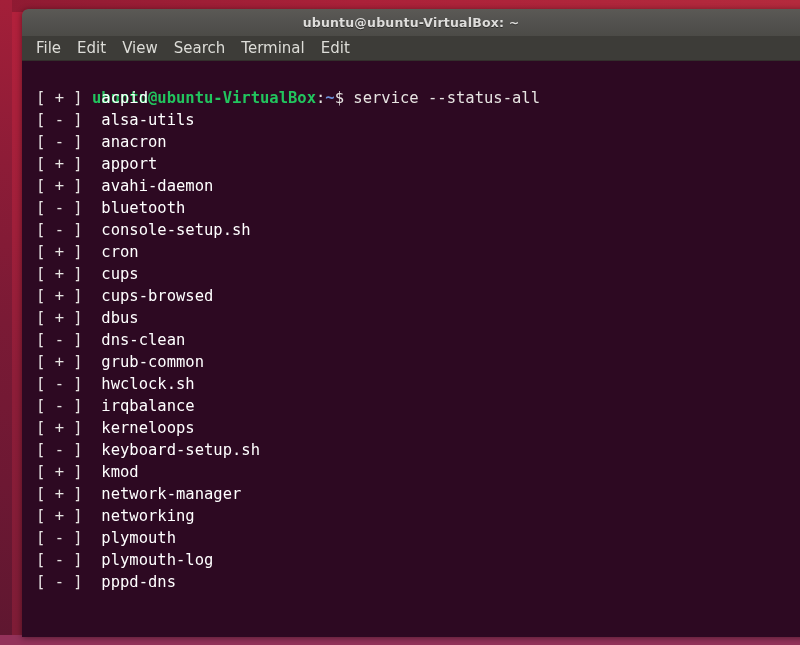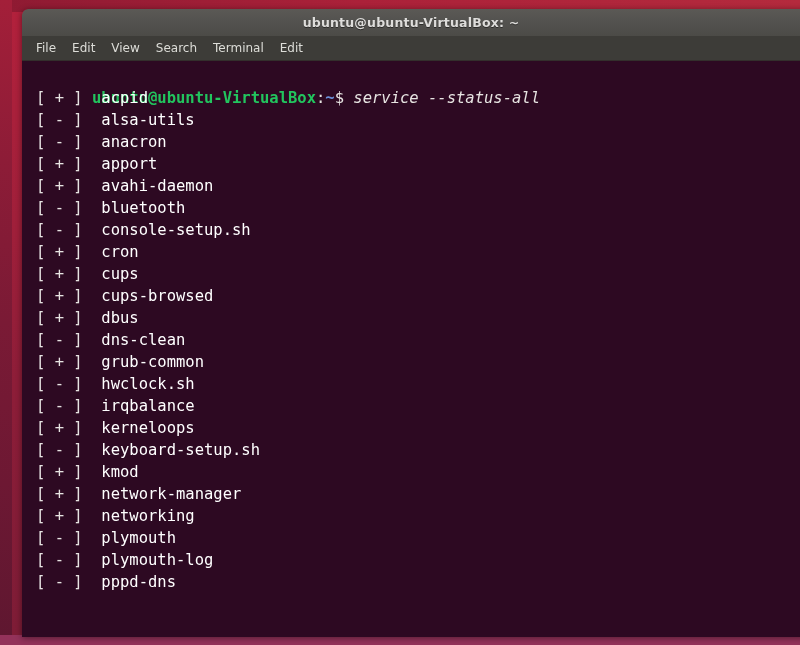--- a/index.html
+++ b/index.html
@@ -81,21 +81,21 @@
     height: 25px;
     background: #3d3c38;
     display: flex;
     align-items: center;
     padding-left: 14px;
     box-sizing: border-box;
     border-bottom: 1px solid #332f2c;
   }
   .menu-item {
     font-family: "DejaVu Sans", sans-serif;
-    font-size: 12px;
+    font-size: 15px;
     color: #ddddd8;
     margin-right: 16px;
     white-space: nowrap;
     cursor: default;
   }
   .menu-item:last-child { margin-right: 0; }
 
   
   #terminal {
     position: relative;
@@ -111,21 +111,21 @@
     line-height: 22px;
     height: 22px;
     color: #e7e4e2;
     white-space: pre;
     letter-spacing: 0px;
   }
   .prompt-user  { color: #22c55e; font-weight: bold; }
   .prompt-colon { color: #e7e4e2; }
   .prompt-path  { color: #6a8fd8; font-weight: bold; }
   .prompt-dollar{ color: #e7e4e2; }
-  .cmd-text     { color: #e7e4e2; font-style: italic; }
+  .cmd-text     { color: #e7e4e2; }
   .svc-marker   { color: #e7e4e2; }
   .svc-name     { color: #ffffff; }
 </style>
 </head>
 <body>
 
 <div id="desktop">
   <div id="desktop-top"></div>
   <div id="desktop-left"></div>
   <div id="desktop-bottom"></div>

